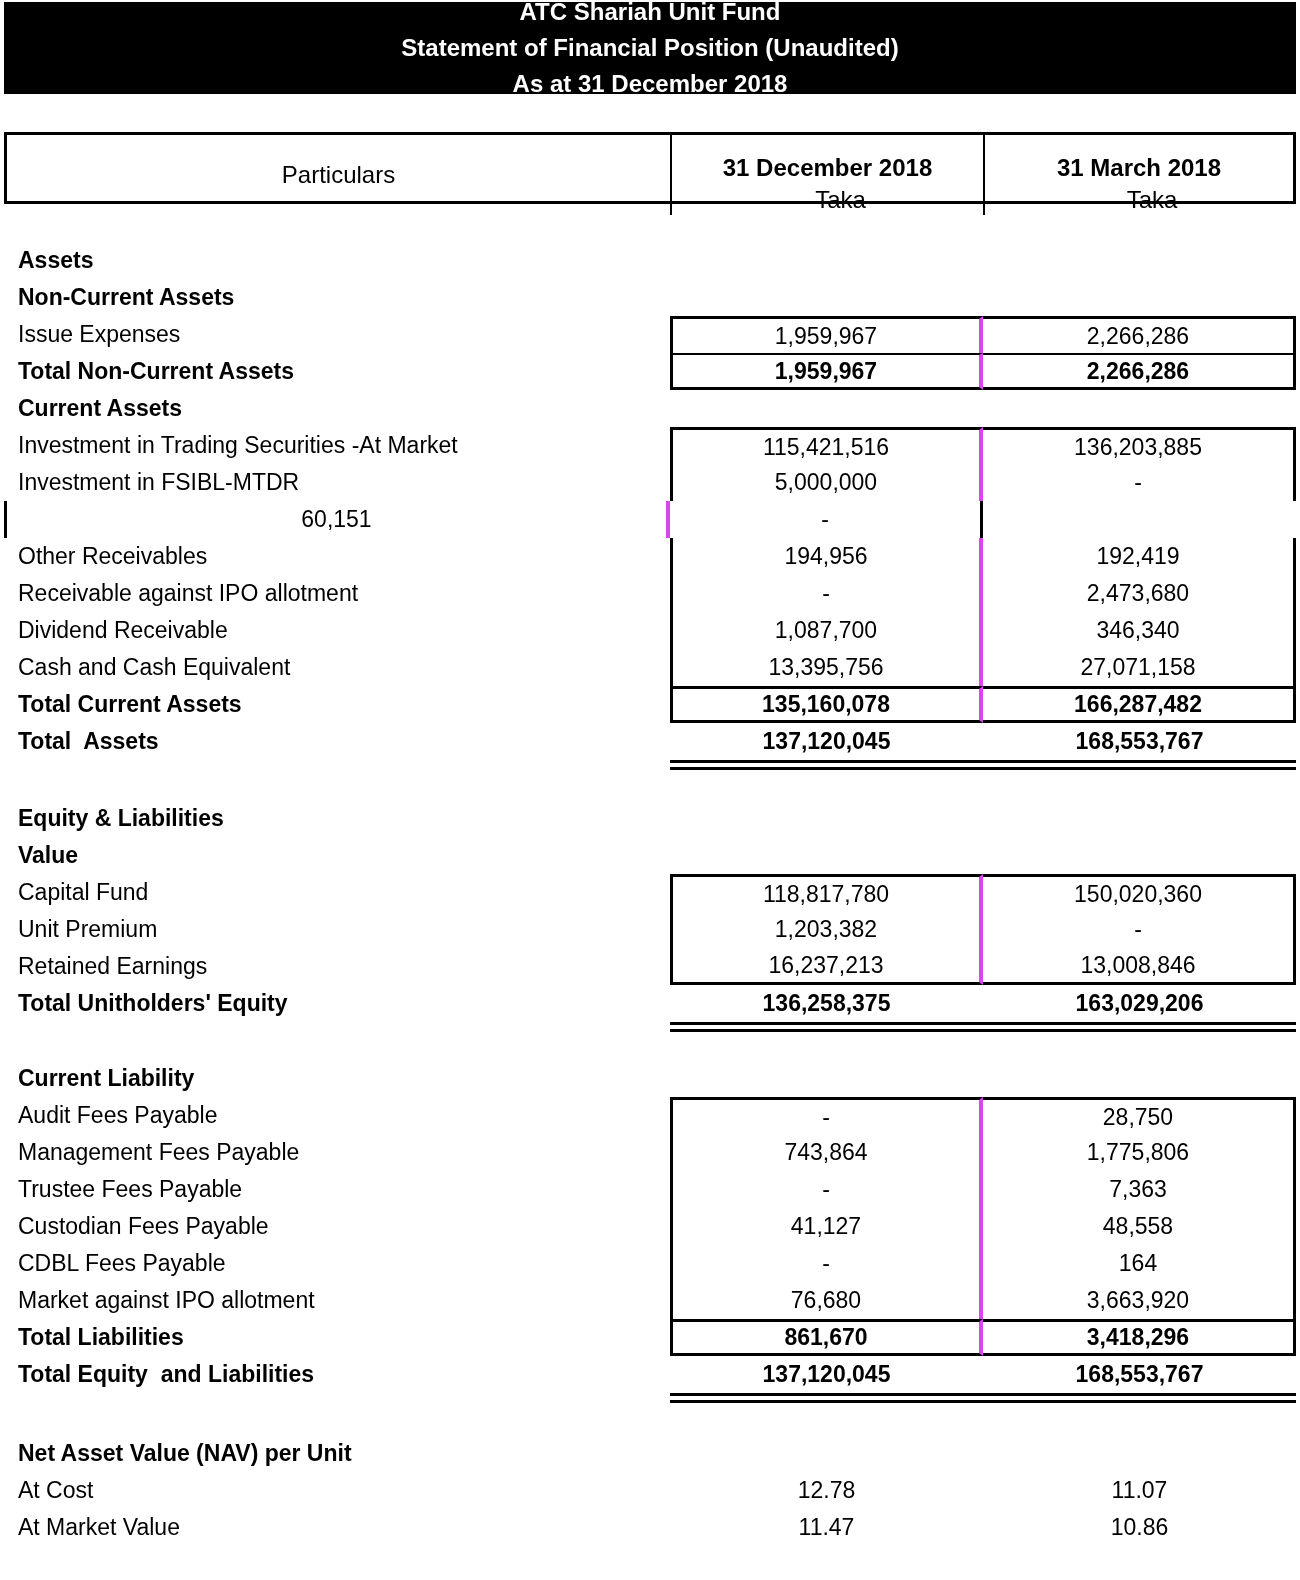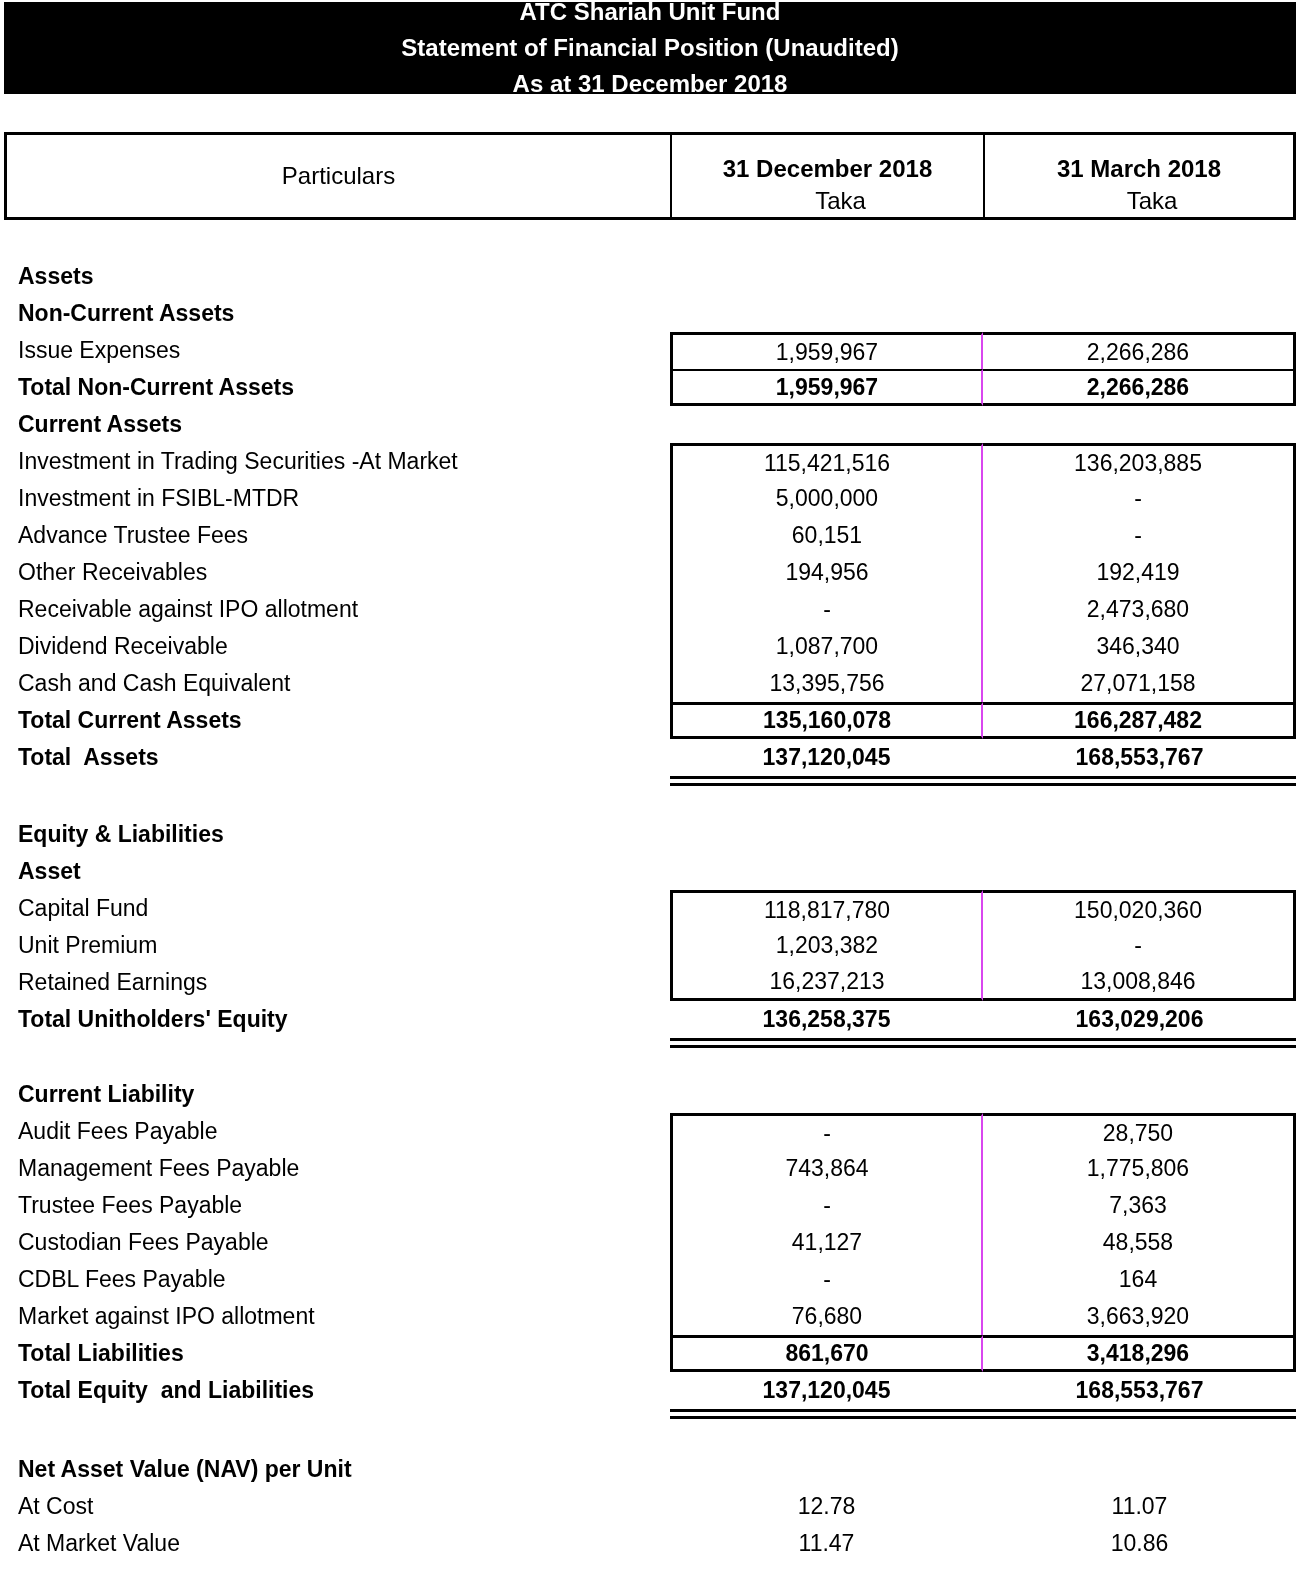--- a/index.html
+++ b/index.html
@@ -4,38 +4,38 @@
 <style>
   html,body{margin:0;padding:0;background:#fff;}
   body{width:1300px;height:1580px;overflow:hidden;font-family:"Liberation Sans",sans-serif;color:#000;}
 
   .banner{margin:2px 4px 0;height:92px;background:#000;color:#fff;
           display:flex;flex-direction:column;justify-content:center;text-align:center;}
   .banner .bline{font-weight:bold;font-size:24px;line-height:36px;}
 
   .sp38{height:38px;} .sp30{height:30px;} .sp28{height:28px;} .sp32{height:32px;}
 
-  .htable{margin:0 4px;height:88px;box-sizing:border-box;border:3px solid #000;
+  .htable{margin:0 4px;height:72px;box-sizing:border-box;border:3px solid #000;
           display:grid;grid-template-columns:663px 313px auto;}
   .hc{display:flex;flex-direction:column;justify-content:center;text-align:center;}
   .hc-div{border-left:2px solid #000;}
   .hpart{font-size:24px;}
   .htitle{font-weight:bold;font-size:24px;line-height:34px;margin-top:16px;}
   .hunit{font-size:24px;line-height:30px;margin-left:26px;}
 
   .rows{margin:0 4px;}
   .row{display:grid;grid-template-columns:666px 313px 313px;height:37px;align-items:stretch;}
   .lab{display:flex;align-items:center;padding-left:14px;font-size:23px;white-space:pre;}
   .val{display:flex;align-items:center;justify-content:center;text-align:center;
        font-size:23px;box-sizing:border-box;}
   .sec .lab{font-weight:bold;}
   .total .lab,.total .val{font-weight:bold;}
   .grand .lab,.grand .val{font-weight:bold;}
 
-  .box .v1{border-left:3px solid #000;border-right:2px solid #d946ef;}
+  .box .v1{border-left:3px solid #000;border-right:4px solid #d946ef;}
   .box .v2{border-right:3px solid #000;}
   .bt  .v1,.bt  .v2{border-top:3px solid #000;}
   .bt2 .v1,.bt2 .v2{border-top:2px solid #000;}
   .bb  .v1,.bb  .v2{border-bottom:3px solid #000;}
 
   .dblrule{margin-left:666px;width:626px;height:4px;
            border-top:3px solid #000;border-bottom:3px solid #000;}
 </style>
 </head>
 <body>
@@ -96,21 +96,20 @@
     <span class="val v2">136,203,885</span>
   </div>
 
   <div class="row box">
     <span class="lab">Investment in FSIBL-MTDR</span>
     <span class="val v1">5,000,000</span>
     <span class="val v2">-</span>
   </div>
 
   <div class="row box">
-    <span class="lab">Advance Trustee Fees</span>
     <span class="val v1">60,151</span>
     <span class="val v2">-</span>
   </div>
 
   <div class="row box">
     <span class="lab">Other Receivables</span>
     <span class="val v1">194,956</span>
     <span class="val v2">192,419</span>
   </div>
 
@@ -145,21 +144,21 @@
   </div>
   <div class="dblrule"></div>
 
   <div class="sp30"></div>
 
   <div class="row sec">
     <span class="lab">Equity &amp; Liabilities</span>
   </div>
 
   <div class="row sec">
-    <span class="lab">Asset</span>
+    <span class="lab">Value</span>
   </div>
 
   <div class="row box bt">
     <span class="lab">Capital Fund</span>
     <span class="val v1">118,817,780</span>
     <span class="val v2">150,020,360</span>
   </div>
 
   <div class="row box">
     <span class="lab">Unit Premium</span>

